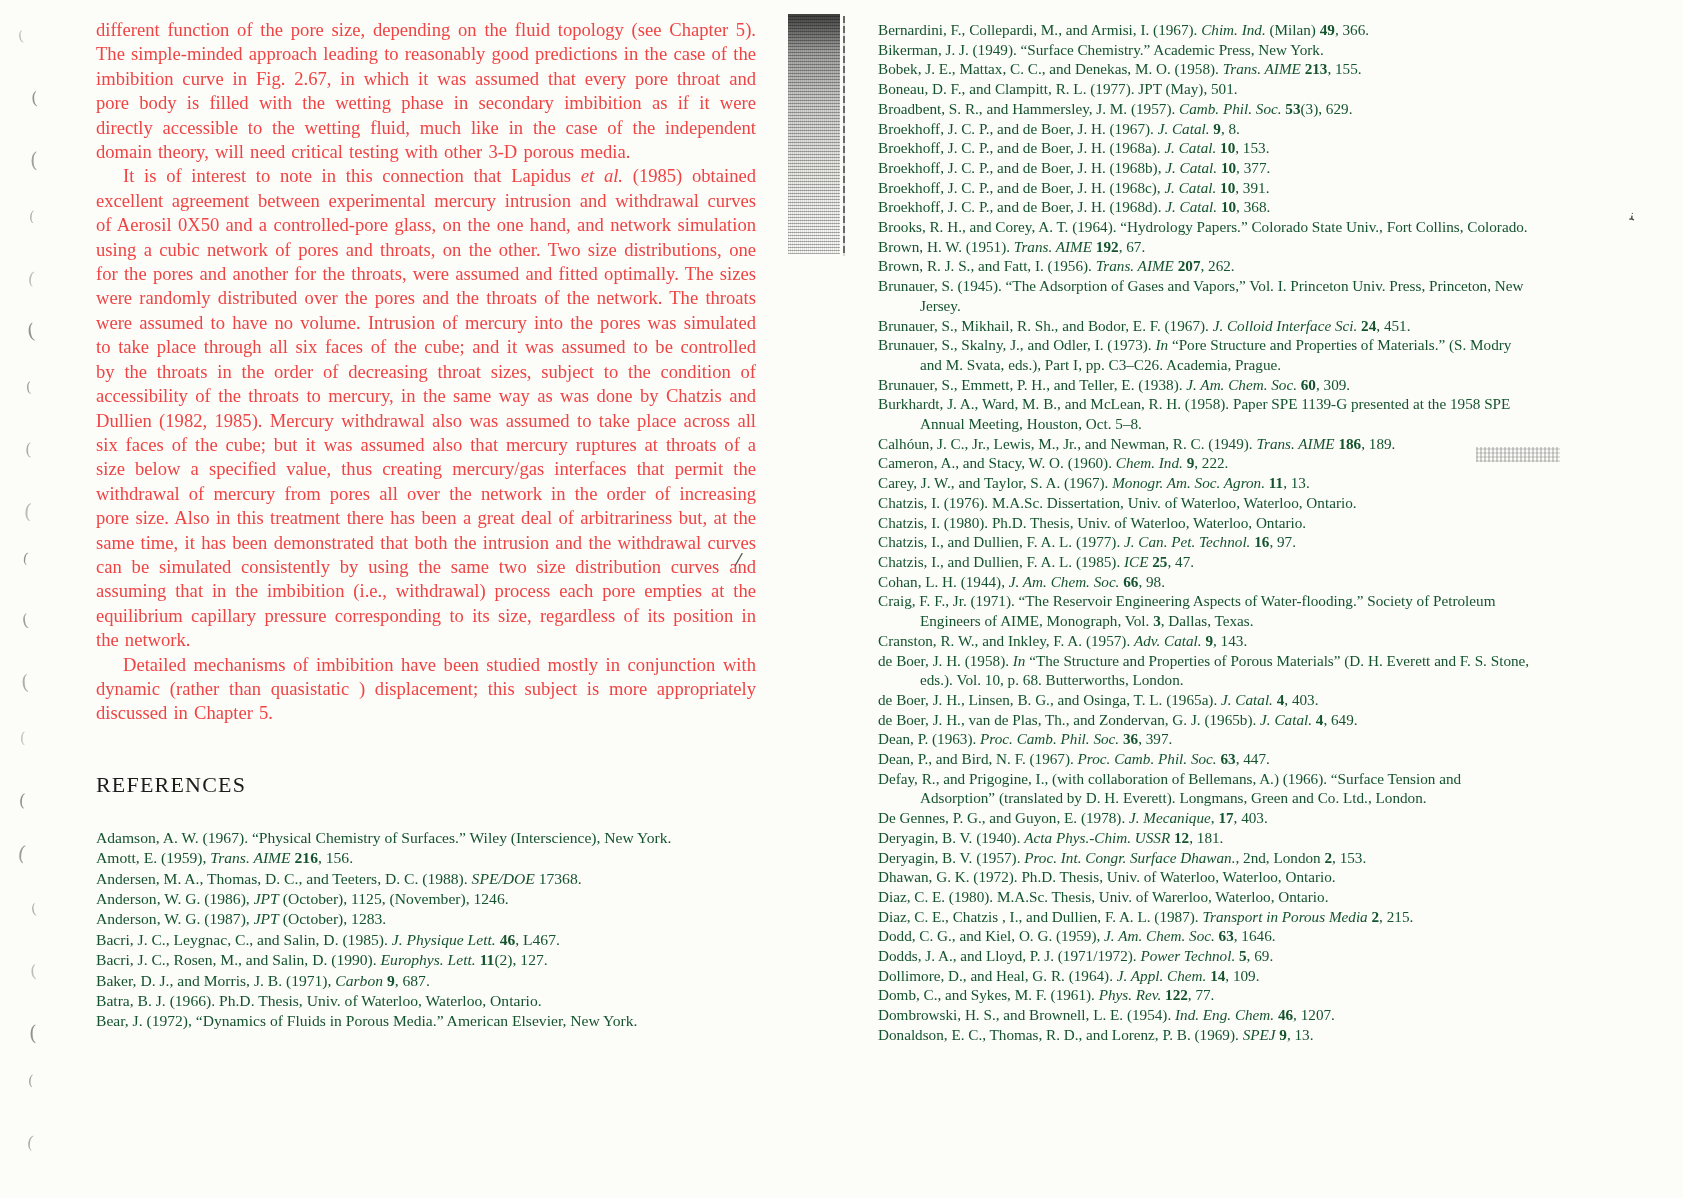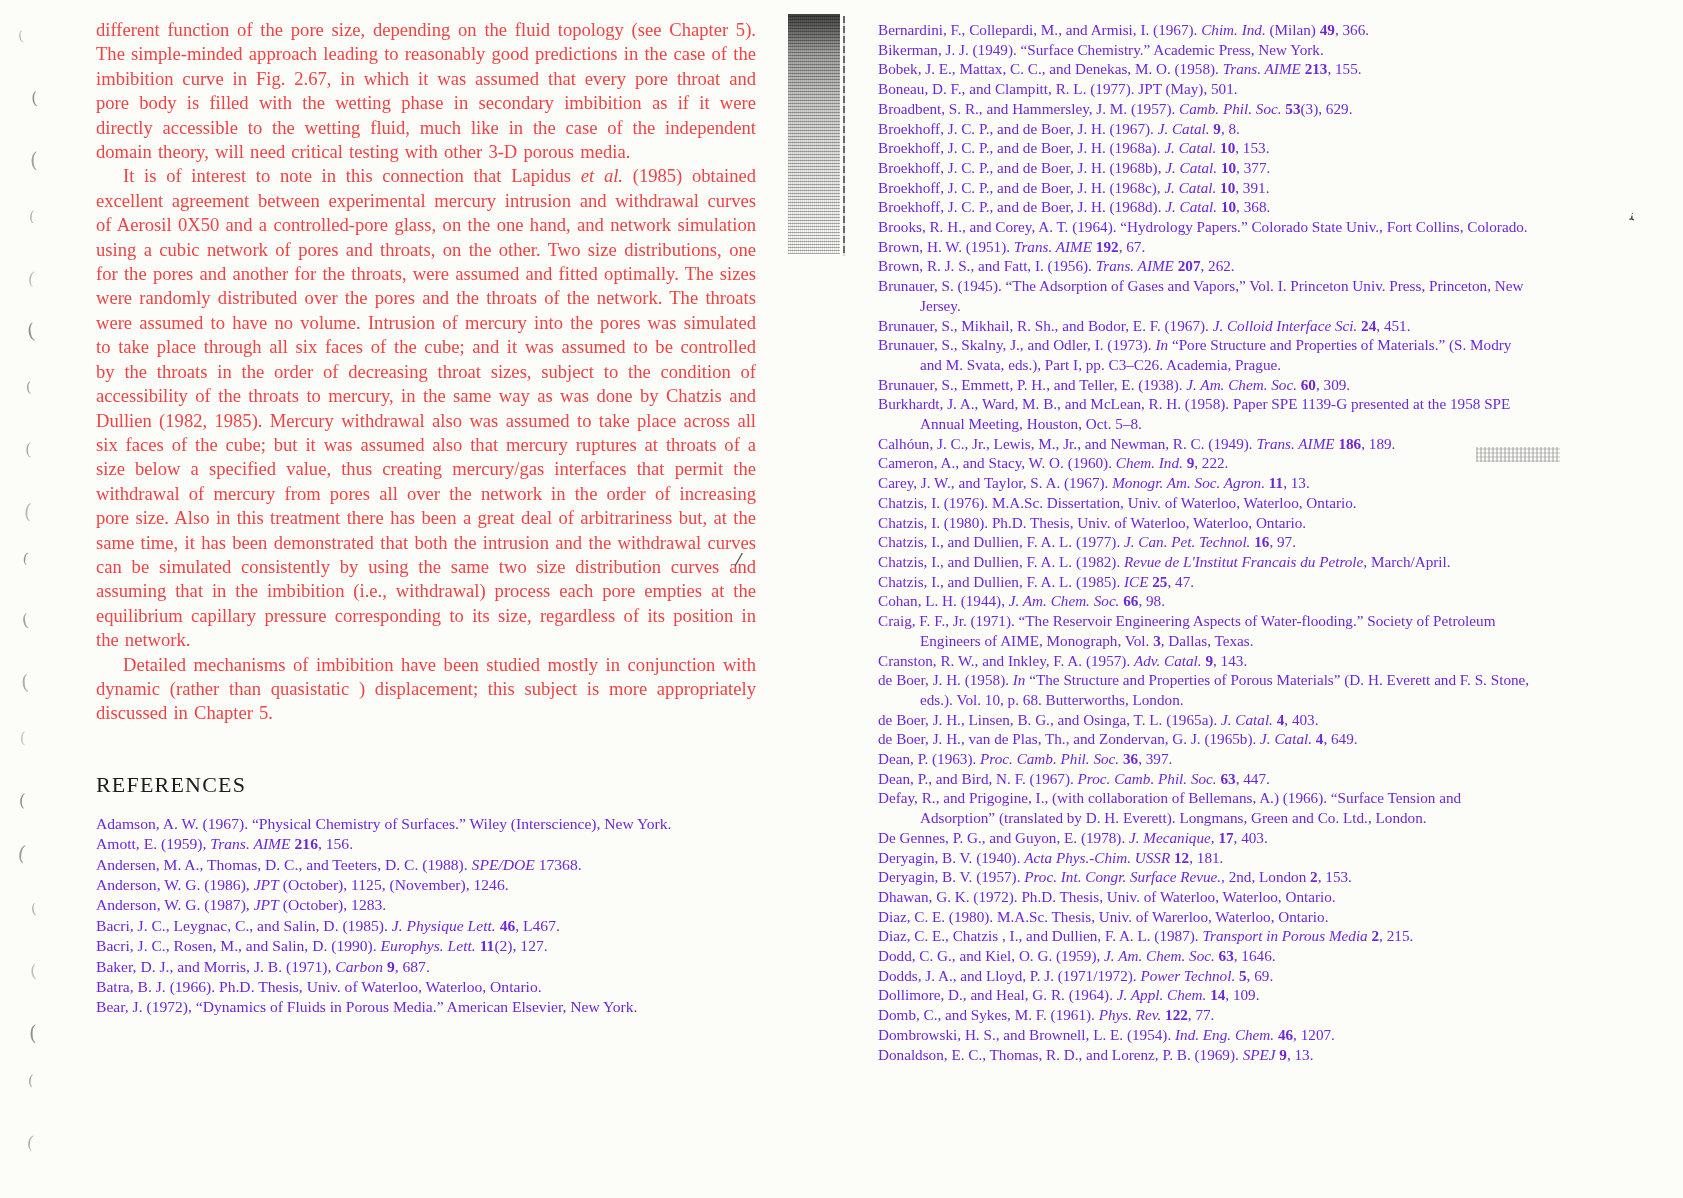--- a/index.html
+++ b/index.html
@@ -4,24 +4,24 @@
 <style>
   html,body{margin:0;padding:0;}
   body{width:1683px;height:1198px;background:#f3f3ef;overflow:hidden;}
   .page{position:relative;width:1683px;height:1198px;background:#fcfcf9;overflow:hidden;color:#1b1b1b;}
 
   
   .left-col{position:absolute;left:96px;top:18px;width:660px;}
   .body-para{font:18.6px/24.4px "Liberation Serif","DejaVu Serif",serif;text-align:justify;color:#ef4444;margin:0;word-spacing:1.5px;}
   .body-para.indented{text-indent:27px;}
   .refs-heading{margin:46px 0 0 0;font:400 22px/26px "Liberation Serif","DejaVu Serif",serif;letter-spacing:1.2px;color:#1c1c1c;}
-  .ref-list-left{margin-top:16px;}
+  .ref-list-left{margin-top:30px;}
 
   
-  .ref{font:15.6px/20.4px "Liberation Serif","DejaVu Serif",serif;padding-left:42px;text-indent:-42px;color:#6d28d9;}
+  .ref{font:15.6px/20.4px "Liberation Serif","DejaVu Serif",serif;padding-left:42px;text-indent:-42px;color:#14532d;}
   .right-col{position:absolute;left:878px;top:20px;width:656px;}
   .right-col .ref{font:15.2px/19.7px "Liberation Serif","DejaVu Serif",serif;}
   .ref b{font-weight:700;}
   .ref i{font-style:italic;}
 
   
   .gutter-smudge{position:absolute;left:788px;top:14px;width:52px;height:240px;
     background:
       repeating-linear-gradient(0deg, rgba(0,0,0,.30) 0 1px, rgba(0,0,0,0) 1px 3px),
       repeating-linear-gradient(90deg, rgba(0,0,0,.10) 0 1px, rgba(0,0,0,0) 1px 2px),
@@ -106,34 +106,33 @@
         <div class="ref">Brunauer, S., Mikhail, R. Sh., and Bodor, E. F. (1967). <i>J. Colloid Interface Sci.</i> <b>24</b>, 451.</div>
         <div class="ref">Brunauer, S., Skalny, J., and Odler, I. (1973). <i>In</i> “Pore Structure and Properties of Materials.” (S. Modry and M. Svata, eds.), Part I, pp. C3–C26. Academia, Prague.</div>
         <div class="ref">Brunauer, S., Emmett, P. H., and Teller, E. (1938). <i>J. Am. Chem. Soc.</i> <b>60</b>, 309.</div>
         <div class="ref">Burkhardt, J. A., Ward, M. B., and McLean, R. H. (1958). Paper SPE 1139-G presented at the 1958 SPE Annual Meeting, Houston, Oct. 5–8.</div>
         <div class="ref">Calhóun, J. C., Jr., Lewis, M., Jr., and Newman, R. C. (1949). <i>Trans. AIME</i> <b>186</b>, 189.</div>
         <div class="ref">Cameron, A., and Stacy, W. O. (1960). <i>Chem. Ind.</i> <b>9</b>, 222.</div>
         <div class="ref">Carey, J. W., and Taylor, S. A. (1967). <i>Monogr. Am. Soc. Agron.</i> <b>11</b>, 13.</div>
         <div class="ref">Chatzis, I. (1976). M.A.Sc. Dissertation, Univ. of Waterloo, Waterloo, Ontario.</div>
         <div class="ref">Chatzis, I. (1980). Ph.D. Thesis, Univ. of Waterloo, Waterloo, Ontario.</div>
         <div class="ref">Chatzis, I., and Dullien, F. A. L. (1977). <i>J. Can. Pet. Technol.</i> <b>16</b>, 97.</div>
-        <div class="ref">Chatzis, I., and Dullien, F. A. L. (1982). <i>Revue de L'Institut Francais du Petrole</i>, March/April.</div>
         <div class="ref">Chatzis, I., and Dullien, F. A. L. (1985). <i>ICE</i> <b>25</b>, 47.</div>
         <div class="ref">Cohan, L. H. (1944), <i>J. Am. Chem. Soc.</i> <b>66</b>, 98.</div>
         <div class="ref">Craig, F. F., Jr. (1971). “The Reservoir Engineering Aspects of Water-flooding.” Society of Petroleum Engineers of AIME, Monograph, Vol. <b>3</b>, Dallas, Texas.</div>
         <div class="ref">Cranston, R. W., and Inkley, F. A. (1957). <i>Adv. Catal.</i> <b>9</b>, 143.</div>
         <div class="ref">de Boer, J. H. (1958). <i>In</i> “The Structure and Properties of Porous Materials” (D. H. Everett and F. S. Stone, eds.). Vol. 10, p. 68. Butterworths, London.</div>
         <div class="ref">de Boer, J. H., Linsen, B. G., and Osinga, T. L. (1965a). <i>J. Catal.</i> <b>4</b>, 403.</div>
         <div class="ref">de Boer, J. H., van de Plas, Th., and Zondervan, G. J. (1965b). <i>J. Catal.</i> <b>4</b>, 649.</div>
         <div class="ref">Dean, P. (1963). <i>Proc. Camb. Phil. Soc.</i> <b>36</b>, 397.</div>
         <div class="ref">Dean, P., and Bird, N. F. (1967). <i>Proc. Camb. Phil. Soc.</i> <b>63</b>, 447.</div>
         <div class="ref">Defay, R., and Prigogine, I., (with collaboration of Bellemans, A.) (1966). “Surface Tension and Adsorption” (translated by D. H. Everett). Longmans, Green and Co. Ltd., London.</div>
         <div class="ref">De Gennes, P. G., and Guyon, E. (1978). <i>J. Mecanique</i>, <b>17</b>, 403.</div>
         <div class="ref">Deryagin, B. V. (1940). <i>Acta Phys.-Chim. USSR</i> <b>12</b>, 181.</div>
-        <div class="ref">Deryagin, B. V. (1957). <i>Proc. Int. Congr. Surface Revue.</i>, 2nd, London <b>2</b>, 153.</div>
+        <div class="ref">Deryagin, B. V. (1957). <i>Proc. Int. Congr. Surface Dhawan.</i>, 2nd, London <b>2</b>, 153.</div>
         <div class="ref">Dhawan, G. K. (1972). Ph.D. Thesis, Univ. of Waterloo, Waterloo, Ontario.</div>
         <div class="ref">Diaz, C. E. (1980). M.A.Sc. Thesis, Univ. of Warerloo, Waterloo, Ontario.</div>
         <div class="ref">Diaz, C. E., Chatzis , I., and Dullien, F. A. L. (1987). <i>Transport in Porous Media</i> <b>2</b>, 215.</div>
         <div class="ref">Dodd, C. G., and Kiel, O. G. (1959), <i>J. Am. Chem. Soc.</i> <b>63</b>, 1646.</div>
         <div class="ref">Dodds, J. A., and Lloyd, P. J. (1971/1972). <i>Power Technol.</i> <b>5</b>, 69.</div>
         <div class="ref">Dollimore, D., and Heal, G. R. (1964). <i>J. Appl. Chem.</i> <b>14</b>, 109.</div>
         <div class="ref">Domb, C., and Sykes, M. F. (1961). <i>Phys. Rev.</i> <b>122</b>, 77.</div>
         <div class="ref">Dombrowski, H. S., and Brownell, L. E. (1954). <i>Ind. Eng. Chem.</i> <b>46</b>, 1207.</div>
         <div class="ref">Donaldson, E. C., Thomas, R. D., and Lorenz, P. B. (1969). <i>SPEJ</i> <b>9</b>, 13.</div>
       </div>

